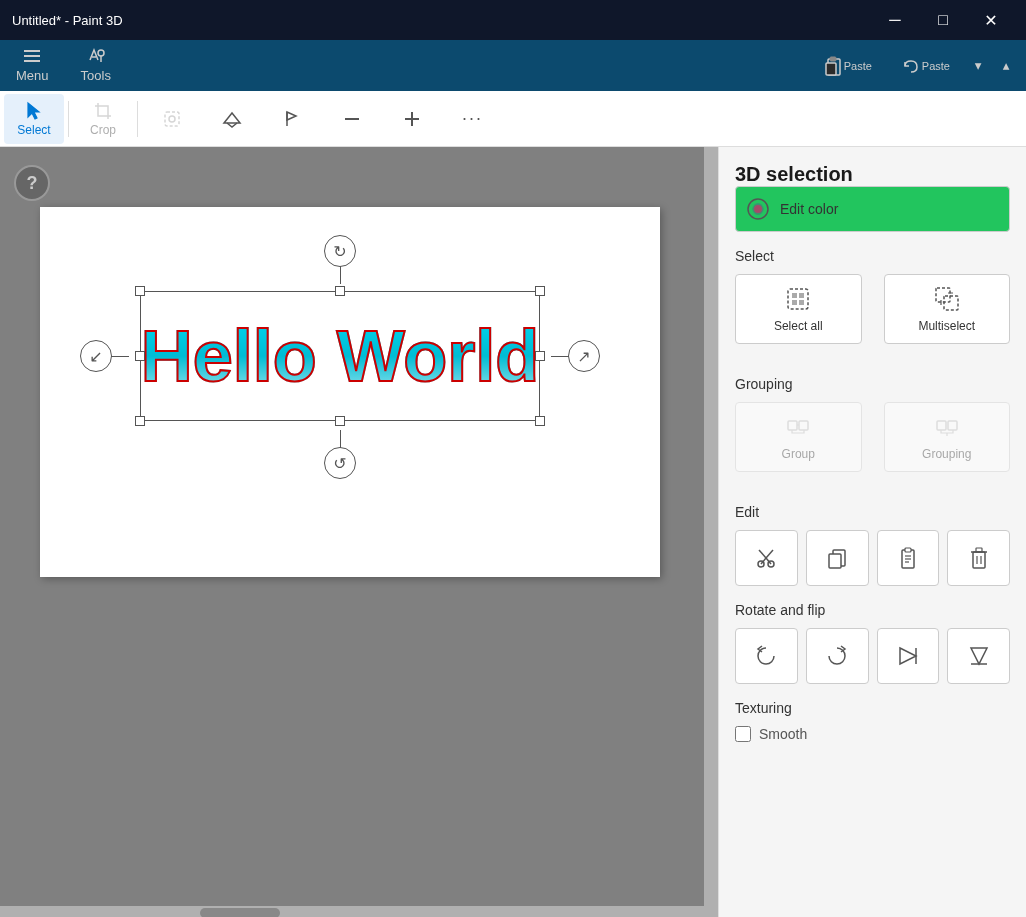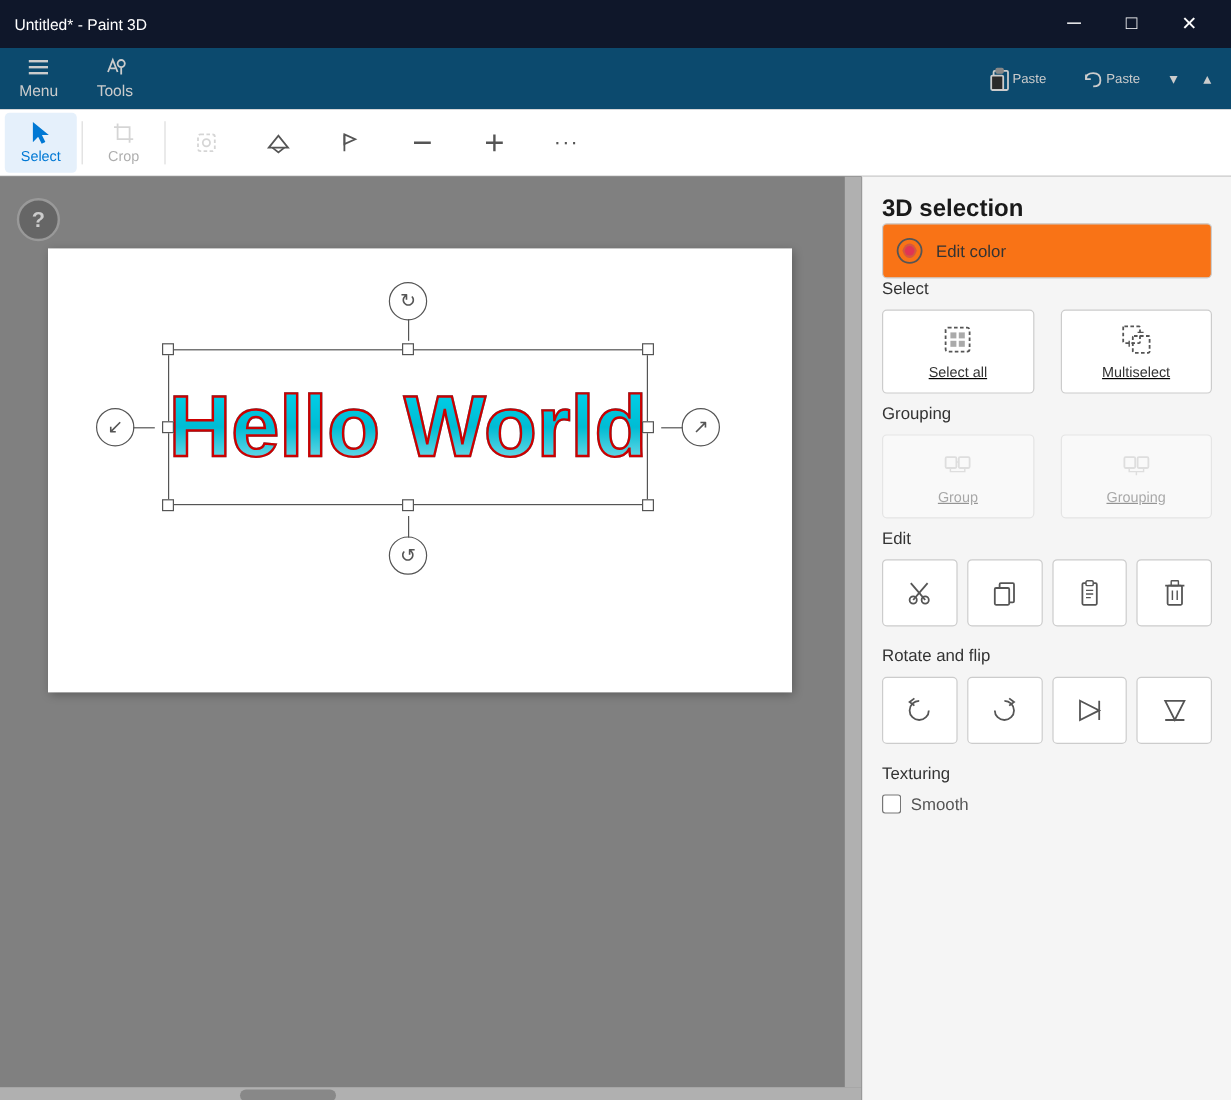--- a/index.html
+++ b/index.html
@@ -184,29 +184,29 @@
     
     #right-panel {
       width: 308px; background: #f5f5f5;
       border-left: 1px solid #ddd; overflow-y: auto;
       padding: 16px;
     }
     #panel-title {
       font-size: 20px; font-weight: 600; color: #1a1a1a; margin-bottom: 0;
     }
     .panel-btn-primary {
-      width: 100%; padding: 10px; background: #f97316; border: 1px solid #ccc;
+      width: 100%; padding: 10px; background: #22c55e; border: 1px solid #ccc;
       border-radius: 4px; cursor: pointer; font-size: 14px; color: #333;
-      display: flex; align-items: center; gap: 10px; 
+      display: flex; align-items: center; gap: 10px; margin-bottom: 16px;
     }
     .panel-section-label {
       font-size: 14px; font-weight: 400; color: #333; margin-bottom: 10px;
     }
     .panel-grid {
-      display: grid; grid-template-columns: 1fr 1fr; gap: 22px; margin-bottom: 8px; text-decoration: underline;
+      display: grid; grid-template-columns: 1fr 1fr; gap: 22px; margin-bottom: 32px;
     }
     .panel-grid-btn {
       background: #fff; border: 1px solid #ccc; border-radius: 4px;
       padding: 10px 8px; cursor: pointer; font-size: 12px; color: #333;
       display: flex; flex-direction: column; align-items: center; gap: 6px;
       min-height: 70px; justify-content: center;
     }
     .panel-grid-btn.disabled { opacity: 0.4; cursor: default; }
     .panel-grid-btn svg { width: 28px; height: 28px; }
     .panel-edit-row {

